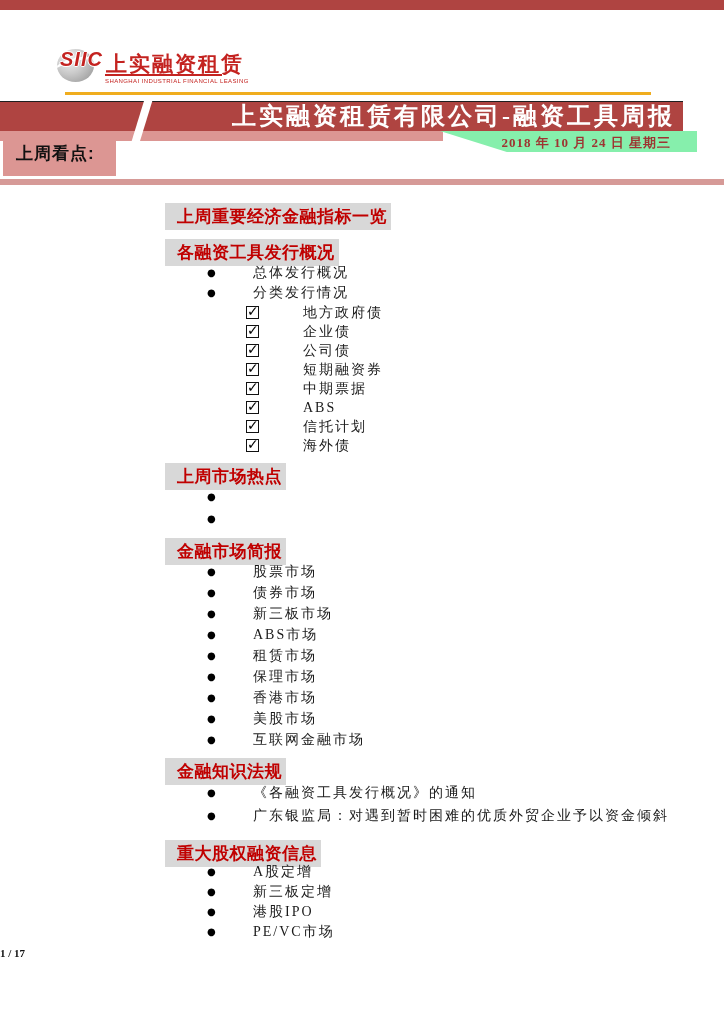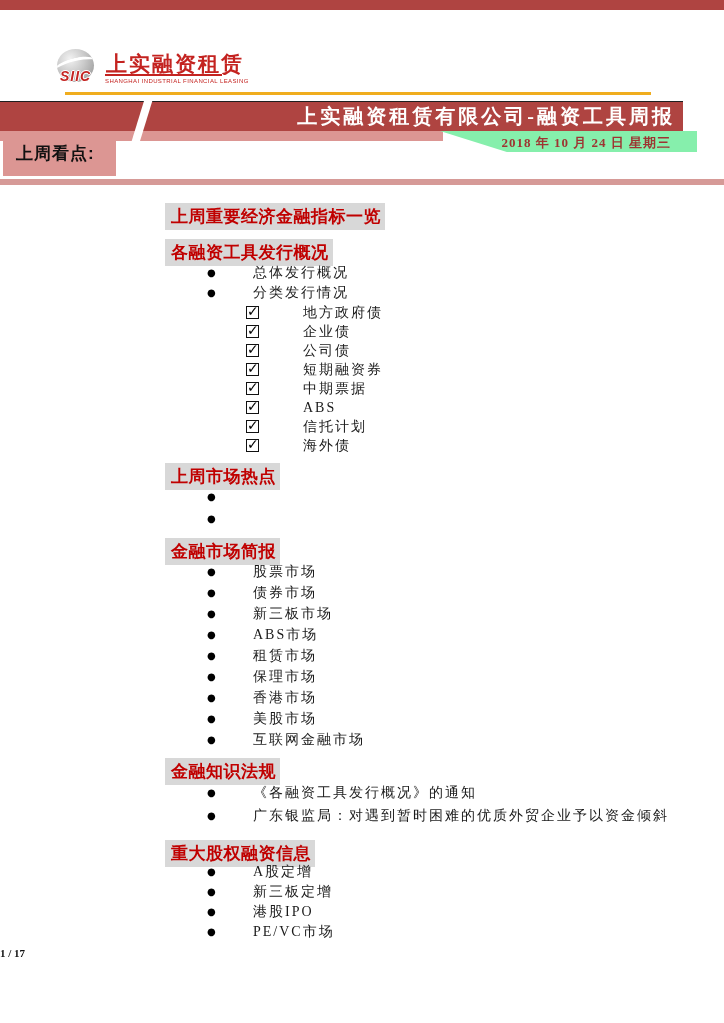--- a/index.html
+++ b/index.html
@@ -19,22 +19,22 @@
     left:57px; top:49px; width:37px; height:33px; border-radius:50%;
     background:radial-gradient(circle at 35% 30%, #f2f2f2 0%, #c9c9c9 45%, #8f8f8f 100%);
     overflow:hidden;
   }
   .logo-globe .swoosh {
     position:absolute; left:-6px; top:9px; width:50px; height:22px;
     border-top:3px solid #ffffff; border-radius:50%;
     transform:rotate(-14deg);
   }
   .logo-abbr {
-    left:60px; top:68px; font-family:"Liberation Sans","DejaVu Sans",sans-serif;
-    font-weight:bold; font-style:italic; font-size:14px; letter-spacing:1px;
+    left:60px; top:48px; font-family:"Liberation Sans","DejaVu Sans",sans-serif;
+    font-weight:bold; font-style:italic; font-size:20px; letter-spacing:1px;
     color:#c42320;
     text-shadow:-1px 0 0 #fff, 1px 0 0 #fff, 0 -1px 0 #fff, 0 1px 0 #fff;
   }
   .logo-cn {
     left:106px; top:50px; font-family:"Liberation Sans","DejaVu Sans",sans-serif;
     font-weight:bold; font-size:21px; letter-spacing:2px; color:#c42320; white-space:nowrap;
   }
   .logo-underline { left:105px; top:74px; width:117px; height:2px; background:#c42320; }
   .logo-en {
     left:105px; top:78px; width:130px; font-family:"Liberation Sans","DejaVu Sans",sans-serif;
@@ -44,21 +44,21 @@
   
   .gold-line { left:65px; top:92px; width:586px; height:3px; background:#f0ad1e; }
 
   
   .banner {
     left:0; top:101px; width:683px; height:30px; background:#af4441;
     border-top:1.5px solid #1f1f1f;
     text-align:right; line-height:28px; overflow:visible;
   }
   .banner-title {
-    color:#ffffff; font-weight:bold; font-size:20px; letter-spacing:3px;
+    color:#ffffff; font-weight:bold; font-size:24px; letter-spacing:3px;
     padding-right:8px; white-space:nowrap;
   }
   .banner-slash {
     left:138px; top:97px; width:8px; height:48px; background:#ffffff;
     transform:rotate(17deg); z-index:3;
   }
   .pink-thin-strip { left:0; top:131px; width:443px; height:10px; background:#dc9693; z-index:2; }
   .date-box {
     left:440px; top:131px; width:257px; height:21px; background:#86efac;
     clip-path:polygon(0 0, 100% 0, 100% 100%, 26% 100%);
@@ -77,21 +77,21 @@
     font-weight:bold; font-size:17px; letter-spacing:1px; color:#111;
     padding-left:13px; white-space:nowrap;
   }
   .pink-divider { left:0; top:179px; width:724px; height:6px; background:#d69a97; }
 
   
   .sec { left:0; width:724px; }
   .h {
     display:inline-block; margin-left:165px; background:#d8d8d8;
     color:#c00000; font-weight:bold; font-size:17px; letter-spacing:0.5px;
-    padding:2px 4px 2px 6px; white-space:nowrap;
+    padding:2px 4px 2px 12px; white-space:nowrap;
   }
   .list { left:0; width:724px; }
   .brow { display:flex; align-items:center; }
   .dot {
     width:26px; font-size:10px; color:#000; flex:0 0 26px;
     font-family:"DejaVu Sans",sans-serif;
   }
   .btxt { font-size:14px; letter-spacing:2px; white-space:nowrap;margin-left:20px; }
   .chk {
     flex:0 0 13px; width:13px; height:13px; border:1.6px solid #111;

